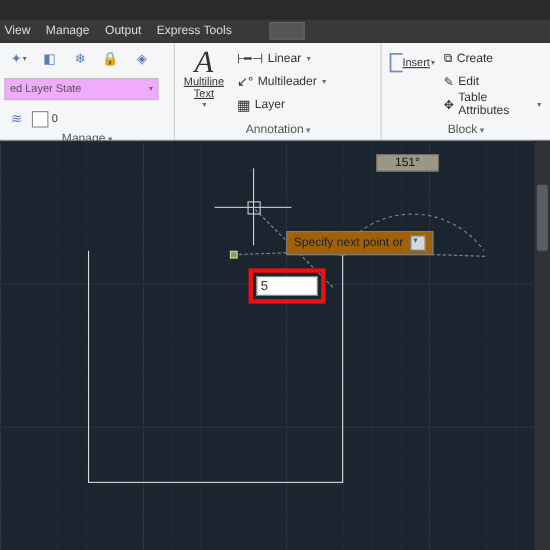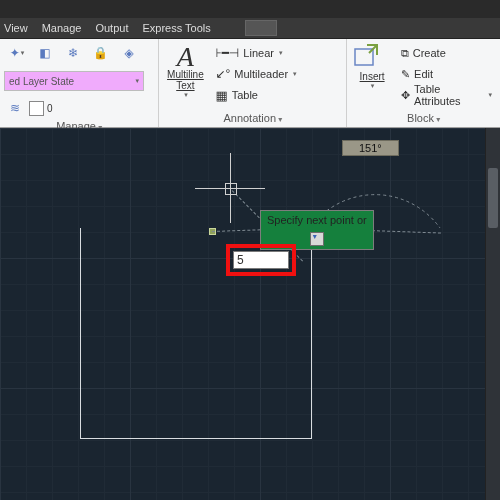--- a/index.html
+++ b/index.html
@@ -117,21 +117,21 @@
     padding-top:4px;
   }
   .sm-label { font-size: 10px; line-height: 11px; color:#333;text-decoration:underline;}
   .ann-btn {
     display:flex; align-items:center; gap:4px; height:20px;
     padding: 0 4px;
     font-size: 11px;
     color:#333;
   }
   .insert-col {
-    display:flex; flex-direction:column; text-align:center;
+    display:flex; flex-direction:row; align-items:center; text-align:center;
     width:44px; justify-content:flex-start; padding-top:2px;
   }
 
   .canvas {
     position: relative;
     width: 500px;
     height: calc(500px - 20px - 88px);
     background: #1a2530;
   }
   
@@ -170,26 +170,26 @@
     content:""; position:absolute; background:#d0d0d0;
   }
   .crosshair::before{ left:-35px; top:0; width:70px; height:1px;}
   .crosshair::after{ left:0; top:-35px; width:1px; height:70px;}
   .cross-box{
     position:absolute; left:-5px; top:-5px; width:10px; height:10px;
     border:1px solid #d0d0d0;
   }
   .tooltip {
     left: 260px; top: 82px;
-    background: #15803d;
+    background: #a16207;
     color: #222;
     padding: 3px 6px;
     font-size: 11px;
     border:1px solid #7d7d7d;
-    display:flex; align-items:center; gap:6px;flex-direction:column;
+    display:flex; align-items:center; gap:6px;
   }
   .tt-icon{ width:12px;height:12px;background:#d8d8d8;border:1px solid #6d6d6d; position:relative;}
   .tt-icon::after{content:"▾";font-size:8px;position:absolute;left:2px;top:-1px;color:#3b64b7;}
   .angle-badge{
     left: 342px; top: 12px;
     background:#9a9787; color:#111;
     padding:1px 16px; font-size:11px;
     border:1px solid #6e6c5e;
   }
   .input-wrap{
@@ -264,21 +264,21 @@
           <span>Linear</span>
           <span class="drop">▾</span>
         </div>
         <div class="ann-btn">
           <span style="font-size:12px">↙°</span>
           <span>Multileader</span>
           <span class="drop">▾</span>
         </div>
         <div class="ann-btn">
           <span style="font-size:13px">▦</span>
-          <span>Table</span>
+          <span>Layer</span>
         </div>
       </div>
     </div>
     <div class="panel-title">Annotation</div>
   </div>
 
   <div class="panel" style="width:152px;border-right:none">
     <div class="panel-body">
       <div class="insert-col">
         <svg width="30" height="28">

